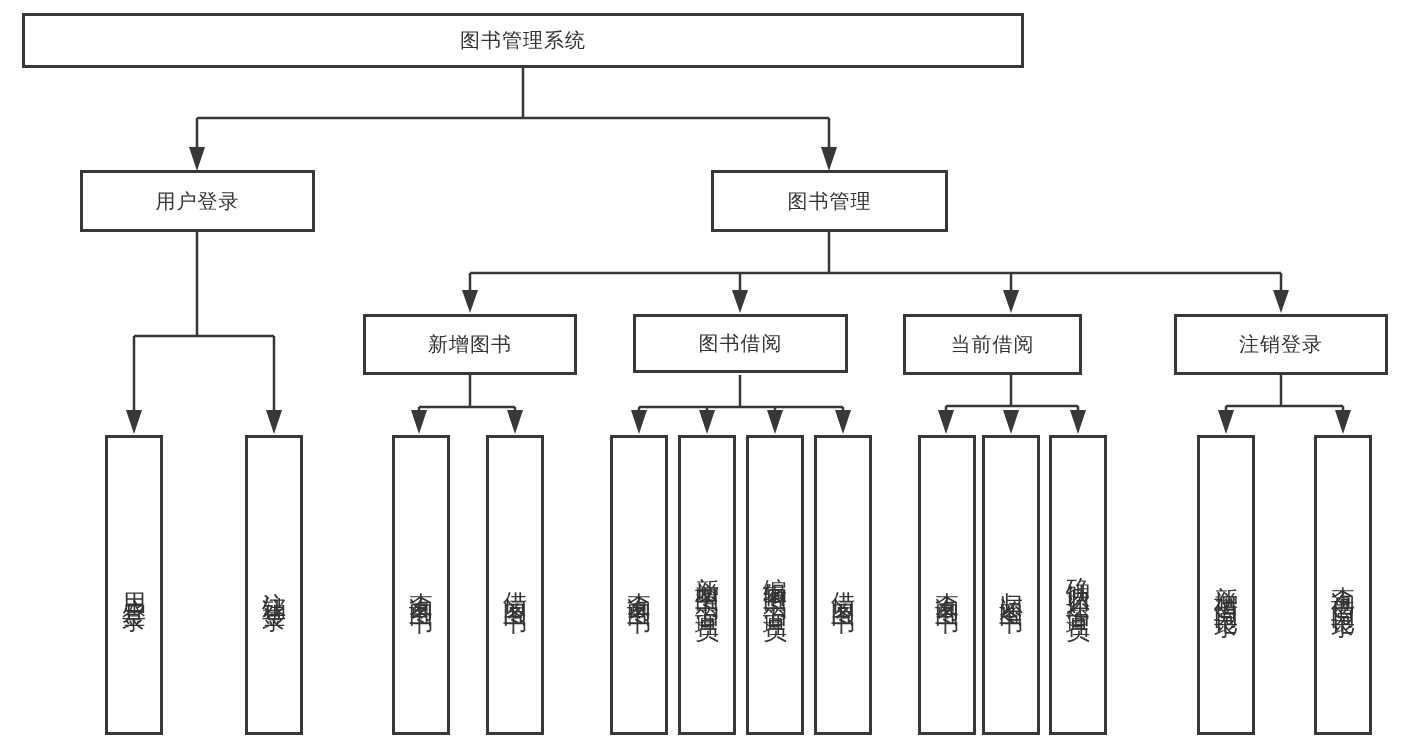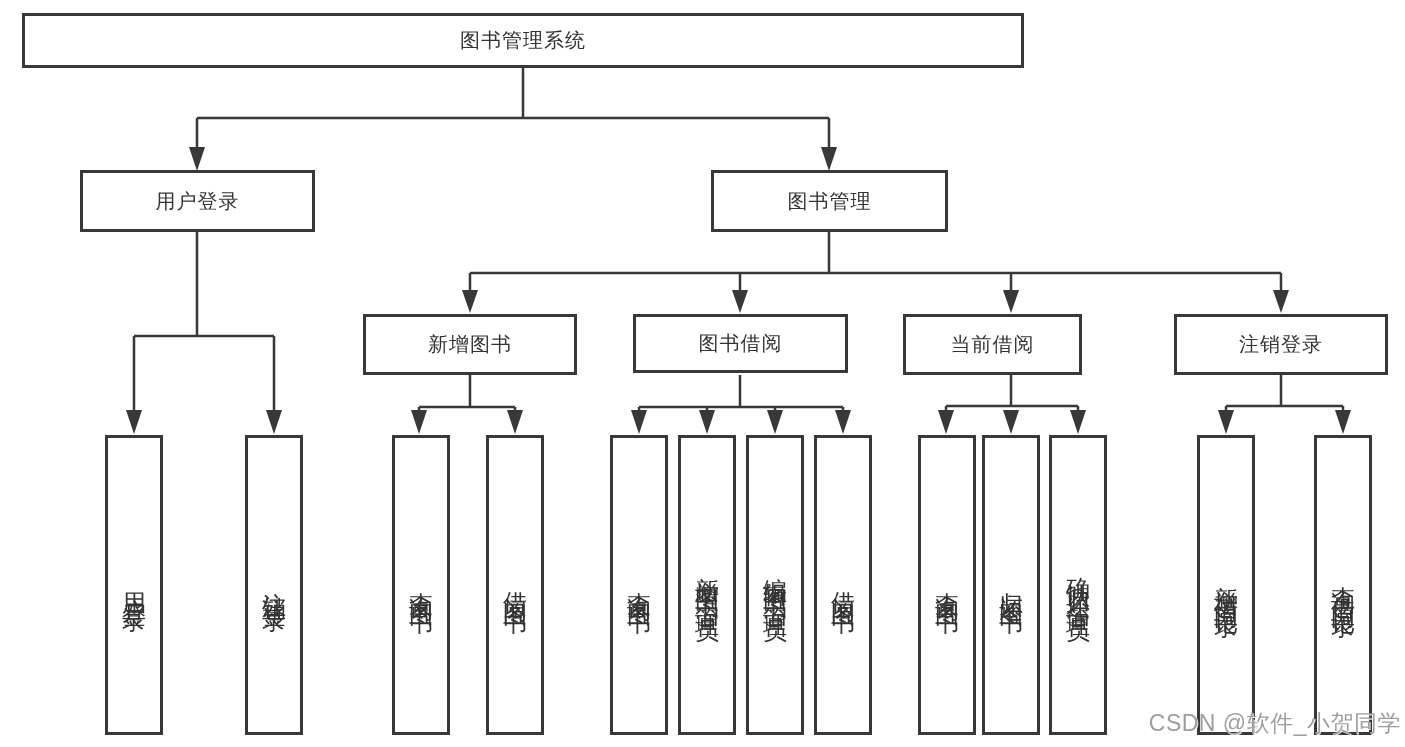--- a/index.html
+++ b/index.html
@@ -158,14 +158,13 @@
     <span>确认归还（管理员）</span>
   </div>
 
   <div class="box v" style="left:1197px;">
     <span>新增借阅记录</span>
   </div>
   <div class="box v" style="left:1314px;">
     <span>查询借阅记录</span>
   </div>
 
-  <div class="watermark">CSDN @软件_小贺同学</div>
 </div>
 
 </body></html>

